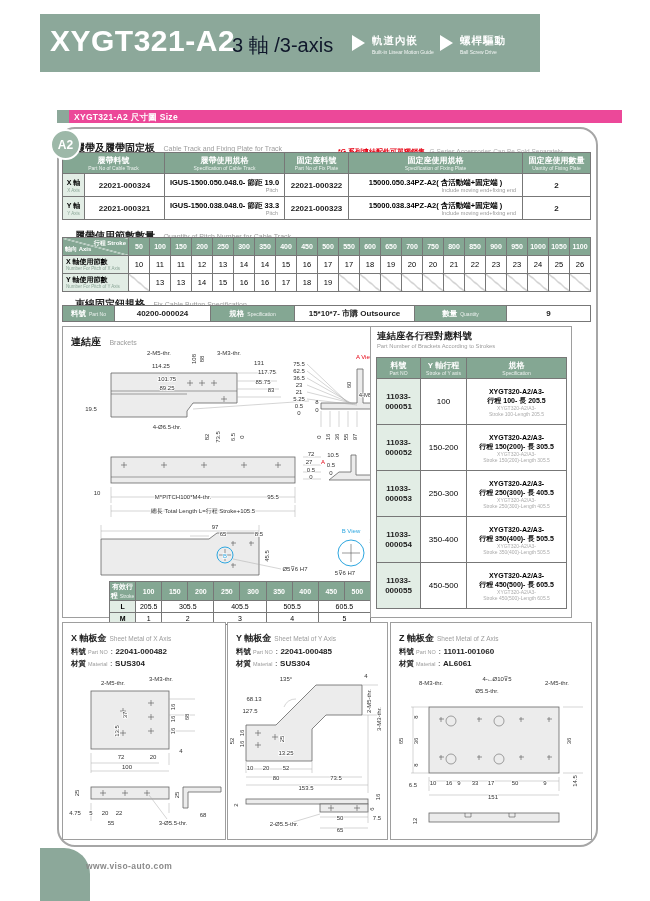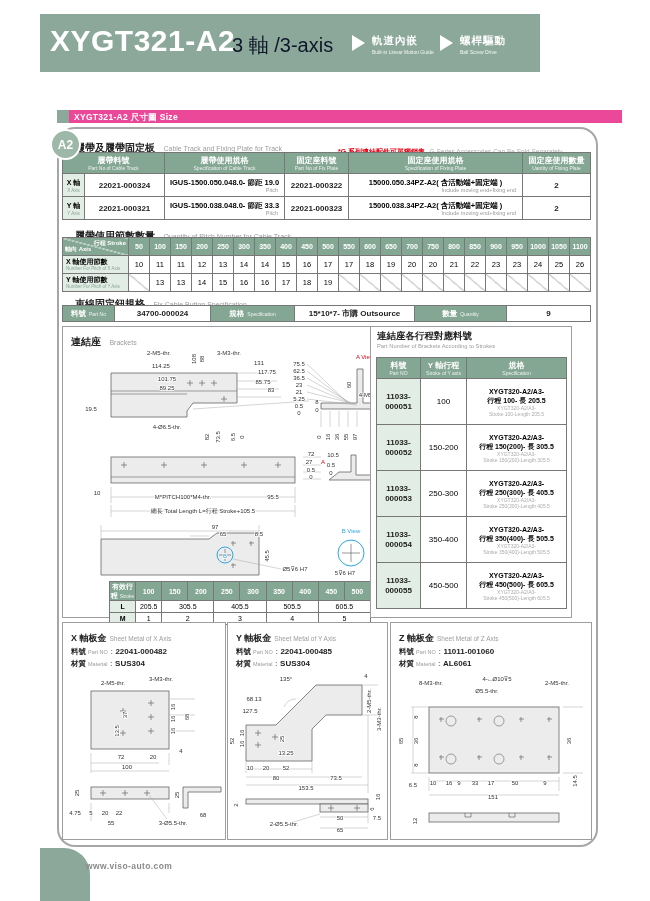--- a/index.html
+++ b/index.html
@@ -345,21 +345,21 @@
         <col style="width:52px">
         <col style="width:96px">
         <col style="width:84px">
         <col style="width:120px">
         <col style="width:92px">
         <col style="width:84px">
       </colgroup>
     <tbody>
         <tr>
       <th><em>料號</em><i>Part No</i></th>
-      <td>34700-000024</td>
+      <td>40200-000024</td>
       <th><em>規格</em><i>Specification</i></th>
       <td>15*10*7- 市購 Outsource</td>
       <th><em>數量</em><i>Quantity</i></th>
       <td>9</td>
     </tr>
   </tbody>
     </table>
 
   <div class="box" style="left:62px;top:326px;width:324px;height:290px;">
     <div class="stitle in">

